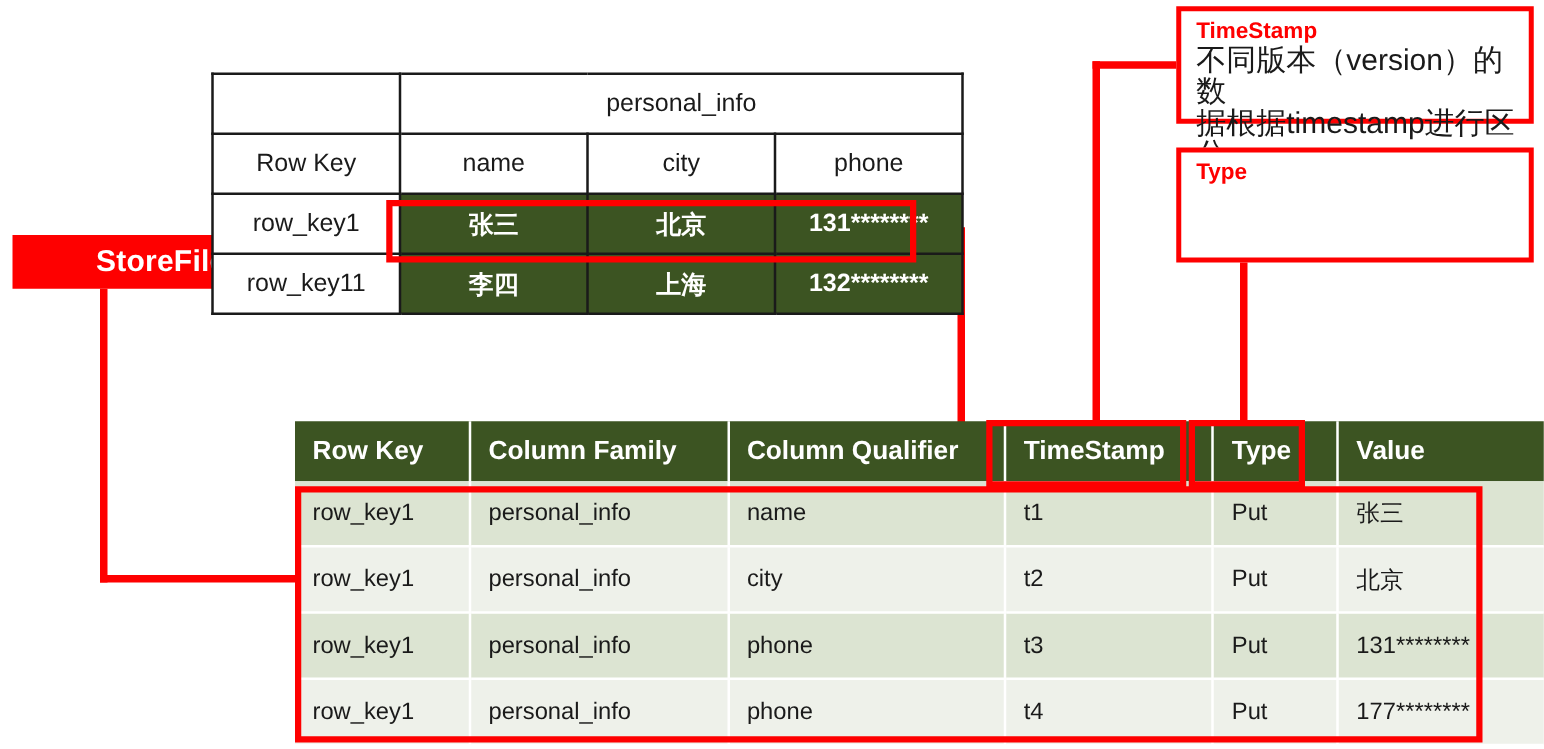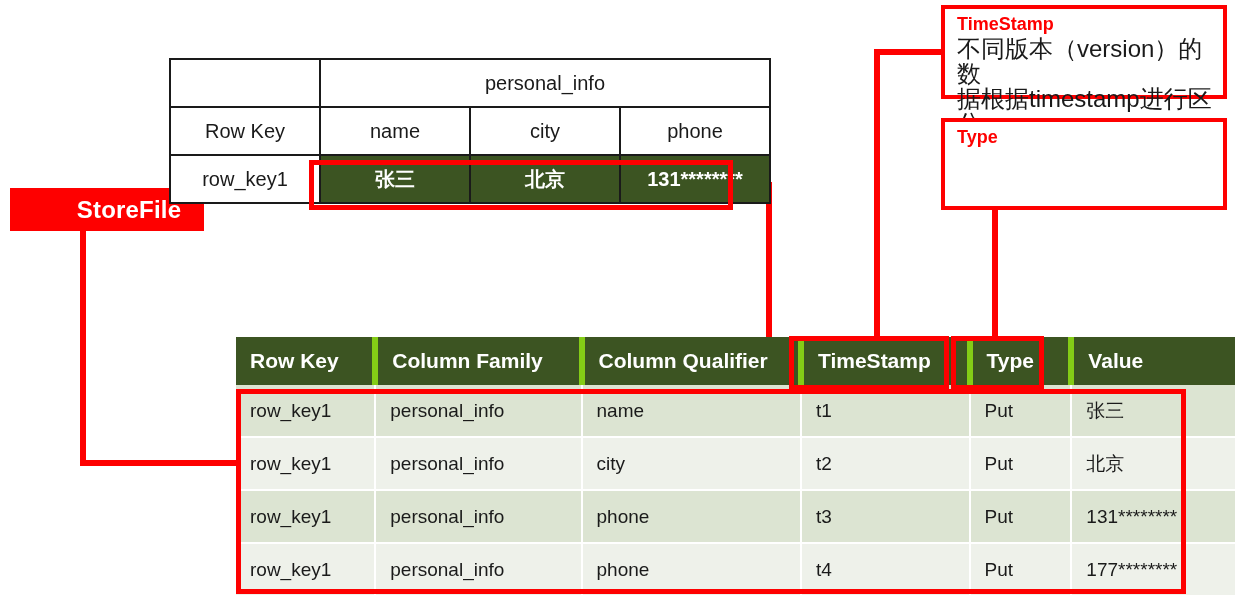--- a/index.html
+++ b/index.html
@@ -62,21 +62,21 @@
     position:absolute;left:236px;top:337px;
     border-collapse:collapse;
     table-layout:fixed;
   }
   #kv-table th{
     background:#3c5422;color:#ffffff;
     font-size:21px;font-weight:bold;
     text-align:left;
     padding:0 0 0 14px;
     height:48px;
-    border-left:6px solid #84cc16;
+    border-left:2px solid #84cc16;
     border-right:2px solid #ffffff;
   }
   #kv-table th:first-child{border-left:none;}
   #kv-table th:last-child{border-right:none;}
   #kv-table td{
     font-size:19px;color:#1a1a1a;
     text-align:left;
     padding:0 0 0 14px;
     height:51px;
     border-left:2px solid #ffffff;
@@ -159,20 +159,26 @@
       <td class="col">name</td>
       <td class="col">city</td>
       <td class="col">phone</td>
     </tr>
     <tr>
       <td class="rk">row_key1</td>
       <td class="col green">张三</td>
       <td class="col green">北京</td>
       <td class="col green">131********</td>
     </tr>
+    <tr>
+      <td class="rk">row_key11</td>
+      <td class="col green">李四</td>
+      <td class="col green">上海</td>
+      <td class="col green">132********</td>
+    </tr>
   </tbody>
 </table>
 <div id="logical-row-highlight"></div>
 
 <table id="kv-table">
   <thead>
     <tr>
       <th class="w-rk">Row Key</th>
       <th class="w-cf">Column Family</th>
       <th class="w-cq">Column Qualifier</th>

